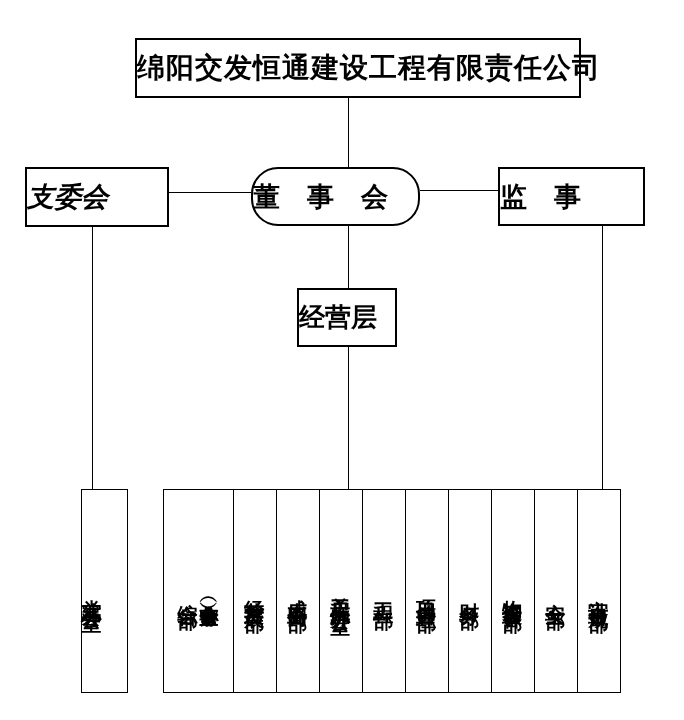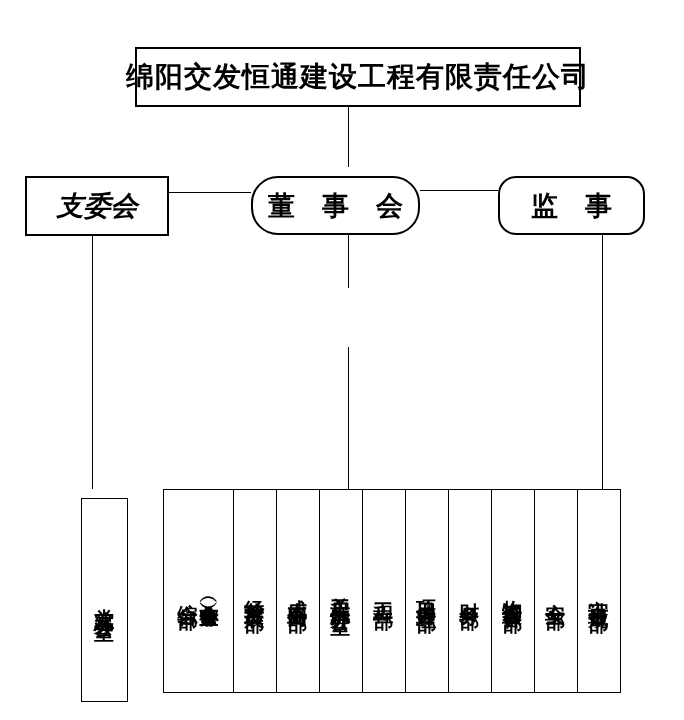--- a/index.html
+++ b/index.html
@@ -13,29 +13,28 @@
     font-weight: bold;
     overflow: hidden;
   }
   .box {
     position: absolute;
     box-sizing: border-box;
     border: 2px solid #000000;
     background: #ffffff;
     display: flex;
     align-items: center;
-    justify-content: center;
+    justify-content: flex-start;
     text-align: center;
     white-space: nowrap;
-    margin-top: 9px;
   }
   .root-box    { left: 135px; top: 38px;  width: 446px; height: 60px; font-size: 28px; letter-spacing: 1px; }
   .branch-box  { left: 25px;  top: 167px; width: 144px; height: 60px; font-size: 27px; font-style: italic; }
   .board-box   { left: 251px; top: 167px; width: 169px; height: 59px; font-size: 27px; border-radius: 27px; }
-  .superv-box  { left: 498px; top: 167px; width: 147px; height: 59px; font-size: 27px; border-radius: 18px; }
+  .superv-box  { left: 498px; top: 167px; width: 147px; height: 59px; font-size: 27px; }
   .mgmt-box    { left: 297px; top: 288px; width: 100px; height: 59px; font-size: 26px; }
 
   .party-box   { left: 81px;  top: 489px; width: 47px;  height: 204px; border-width: 1.5px; }
 
   .dept-group {
     position: absolute;
     left: 163px; top: 489px;
     height: 204px;
     display: flex;
     flex-direction: row;
@@ -92,20 +91,23 @@
   <div class="box branch-box">
     <span>支委会</span>
   </div>
   <div class="box board-box">
     <span>董　事　会</span>
   </div>
   <div class="box superv-box">
     <span>监　事</span>
   </div>
 
+  <div class="box mgmt-box">
+    <span>经营层</span>
+  </div>
 
   <div class="box party-box">
     <span class="vtext">党建办公室</span>
   </div>
 
   <div class="dept-group">
     <div class="dept-cell">
       <span class="vtext">综合部</span>
       <span class="vtext-sub">（董事会办公室）</span>
     </div>

